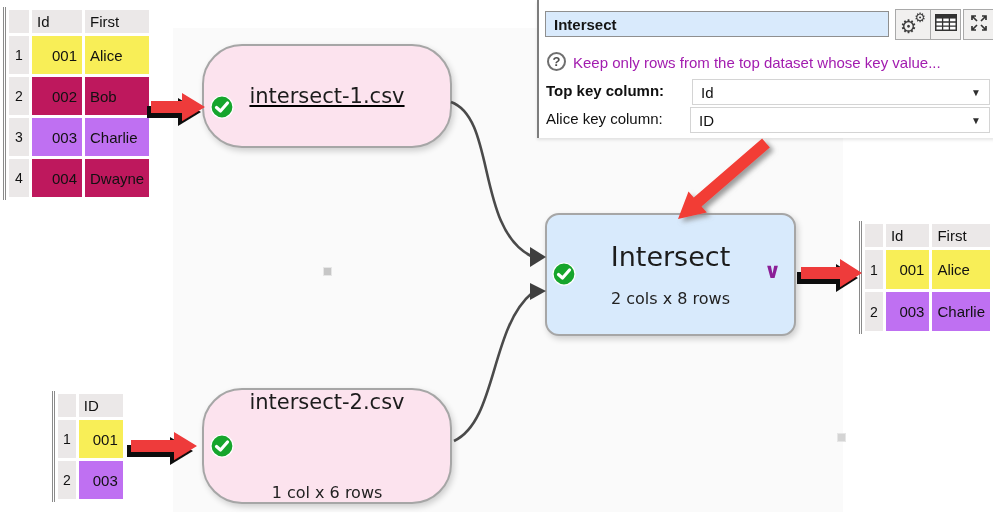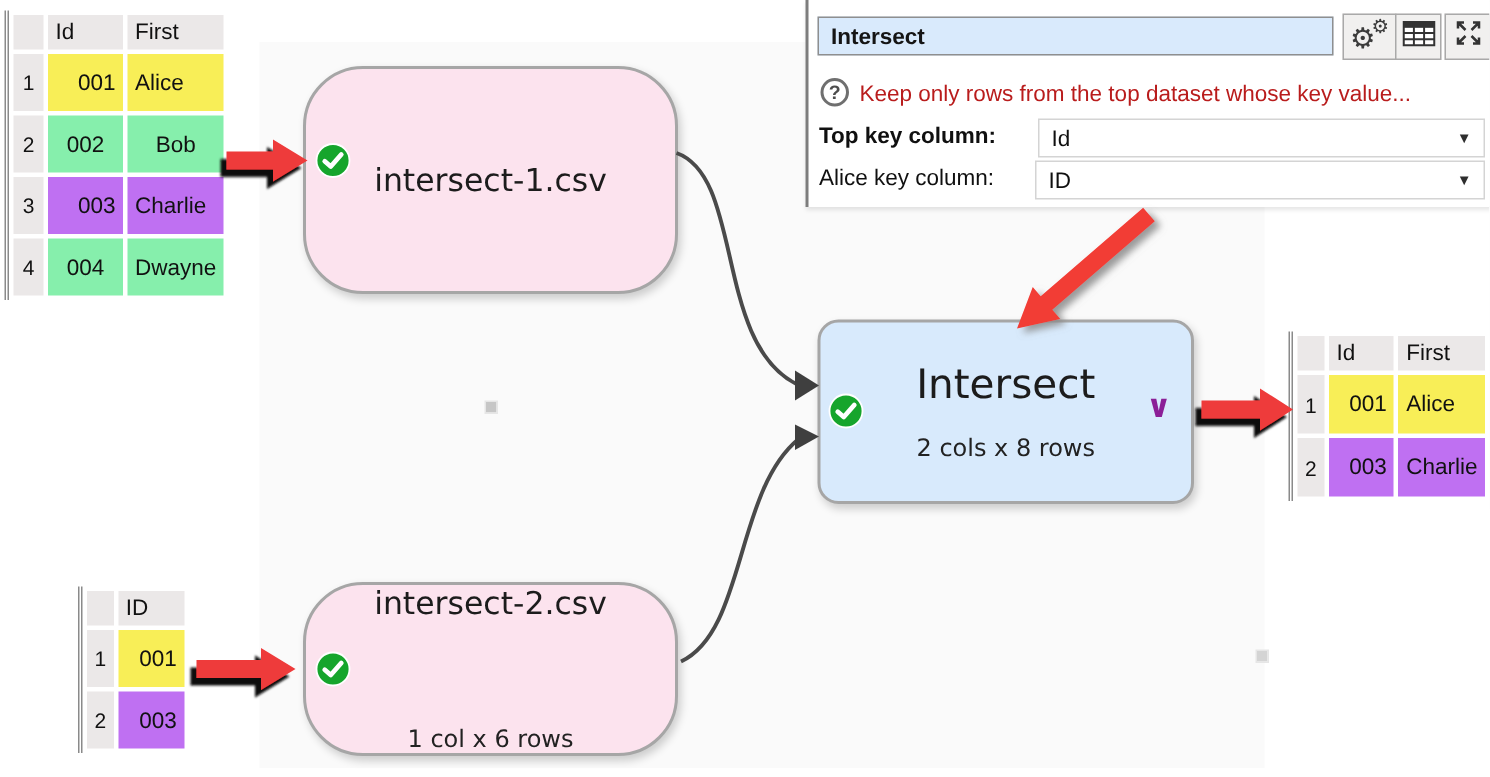--- a/index.html
+++ b/index.html
@@ -18,21 +18,21 @@
         font-family:"Liberation Sans",sans-serif;}
   .datatable td{padding:0 5px;box-sizing:border-box;white-space:nowrap;}
   .hd td{height:23px;}
   .hdcell{background:#ebe8e8;text-align:left;}
   .corner{background:#ebe8e8;}
   .numcell{background:#ebe8e8;text-align:center;font-size:14px;}
   .idcell{text-align:right;}
   .namecell{text-align:left;}
   .bg-yellow{background:#f8ee57;}
   .bg-purple{background:#bf70f2;}
-  .bg-gray{background:#86efac;text-align:center;}
+  .bg-gray{background:#be185d;}
   .t-src1 tr{height:38px;} .t-src1 .c0{width:20px}.t-src1 .c1{width:50px}.t-src1 .c2{width:58px}
   .t-res  tr{height:39px;} .t-res  .c0{width:18px}.t-res  .c1{width:46px}.t-res  .c2{width:54px}
   .t-src2 tr{height:38px;} .t-src2 .c0{width:13px}.t-src2 .c1{width:44px}
   .t-src1 tr.hd,.t-res tr.hd,.t-src2 tr.hd{height:23px;}
 
   
   .node{position:absolute;border:2px solid #a6a6a6;box-shadow:2px 3px 6px rgba(0,0,0,.18);
         display:flex;flex-direction:column;align-items:center;justify-content:center;
         font-family:"DejaVu Sans",sans-serif;z-index:10;box-sizing:border-box;}
   .node.pink{background:#fce3ee;border-radius:40px;}
@@ -51,21 +51,21 @@
           border:1px solid #8f8f8f;font-size:15px;font-weight:bold;color:#151515;
           padding:0 8px;box-sizing:border-box;font-family:"Liberation Sans",sans-serif;}
   .pbtn{position:absolute;top:9px;height:31px;background:#f1f0ef;border:1px solid #a9a9a9;
         display:flex;align-items:center;justify-content:center;box-sizing:border-box;cursor:pointer;}
   .gearwrap{position:relative;width:26px;height:26px;color:#3c3c3c;}
   .gear-big{position:absolute;left:0;top:5px;font-size:19px;line-height:19px;}
   .gear-small{position:absolute;right:0;top:-1px;font-size:13px;line-height:13px;}
   .helpicon{position:absolute;left:8px;top:52px;width:19px;height:19px;border:2px solid #6f6f6f;
             border-radius:50%;color:#4d4d4d;font-size:13px;display:flex;align-items:center;
             justify-content:center;box-sizing:border-box;font-weight:bold;}
-  .helptext{position:absolute;left:34px;top:54px;font-size:15px;color:#b91c1c;}
+  .helptext{position:absolute;left:34px;top:54px;font-size:15px;color:#a21caf;}
   .flabel{position:absolute;left:7px;font-size:15px;color:#101010;}
   .fselect{position:absolute;height:26px;background:#fff;border:1px solid #d4d4d4;
            display:flex;align-items:center;justify-content:space-between;padding:0 8px;
            font-size:15px;color:#101010;box-sizing:border-box;cursor:pointer;}
   .caret{font-size:10px;color:#2e2e2e;}
 
   .overlay{position:absolute;left:0;top:0;width:993px;height:518px;pointer-events:none;z-index:60;}
 </style>
 </head>
 <body>
@@ -136,21 +136,21 @@
       <td class="namecell bg-yellow">Alice</td>
     </tr>
     <tr>
       <td class="numcell">2</td>
       <td class="idcell bg-purple">003</td>
       <td class="namecell bg-purple">Charlie</td>
     </tr>
   </tbody>
     </table>
 
-  <div class="node pink" style="left:202px;top:44px;width:250px;height:152px;">
+  <div class="node pink" style="left:202px;top:44px;width:250px;height:104px;text-decoration:underline;">
     <span class="check" style="left:6px;top:49px;">
       <svg width="24" height="24" viewBox="0 0 24 24">
           <circle cx="12" cy="12" r="11" fill="#16a52c" stroke="#ffffff" stroke-width="1.2"></circle>
           <path d="M6.5 12.5 L10.5 16 L17.5 8" stroke="#fff" stroke-width="3.2" fill="none" stroke-linecap="round" stroke-linejoin="round"></path>
         </svg>
     </span>
     <div class="node-title">intersect-1.csv</div>
   </div>
 
   <div class="node pink" style="left:202px;top:388px;width:250px;height:116px;justify-content:space-between;">

